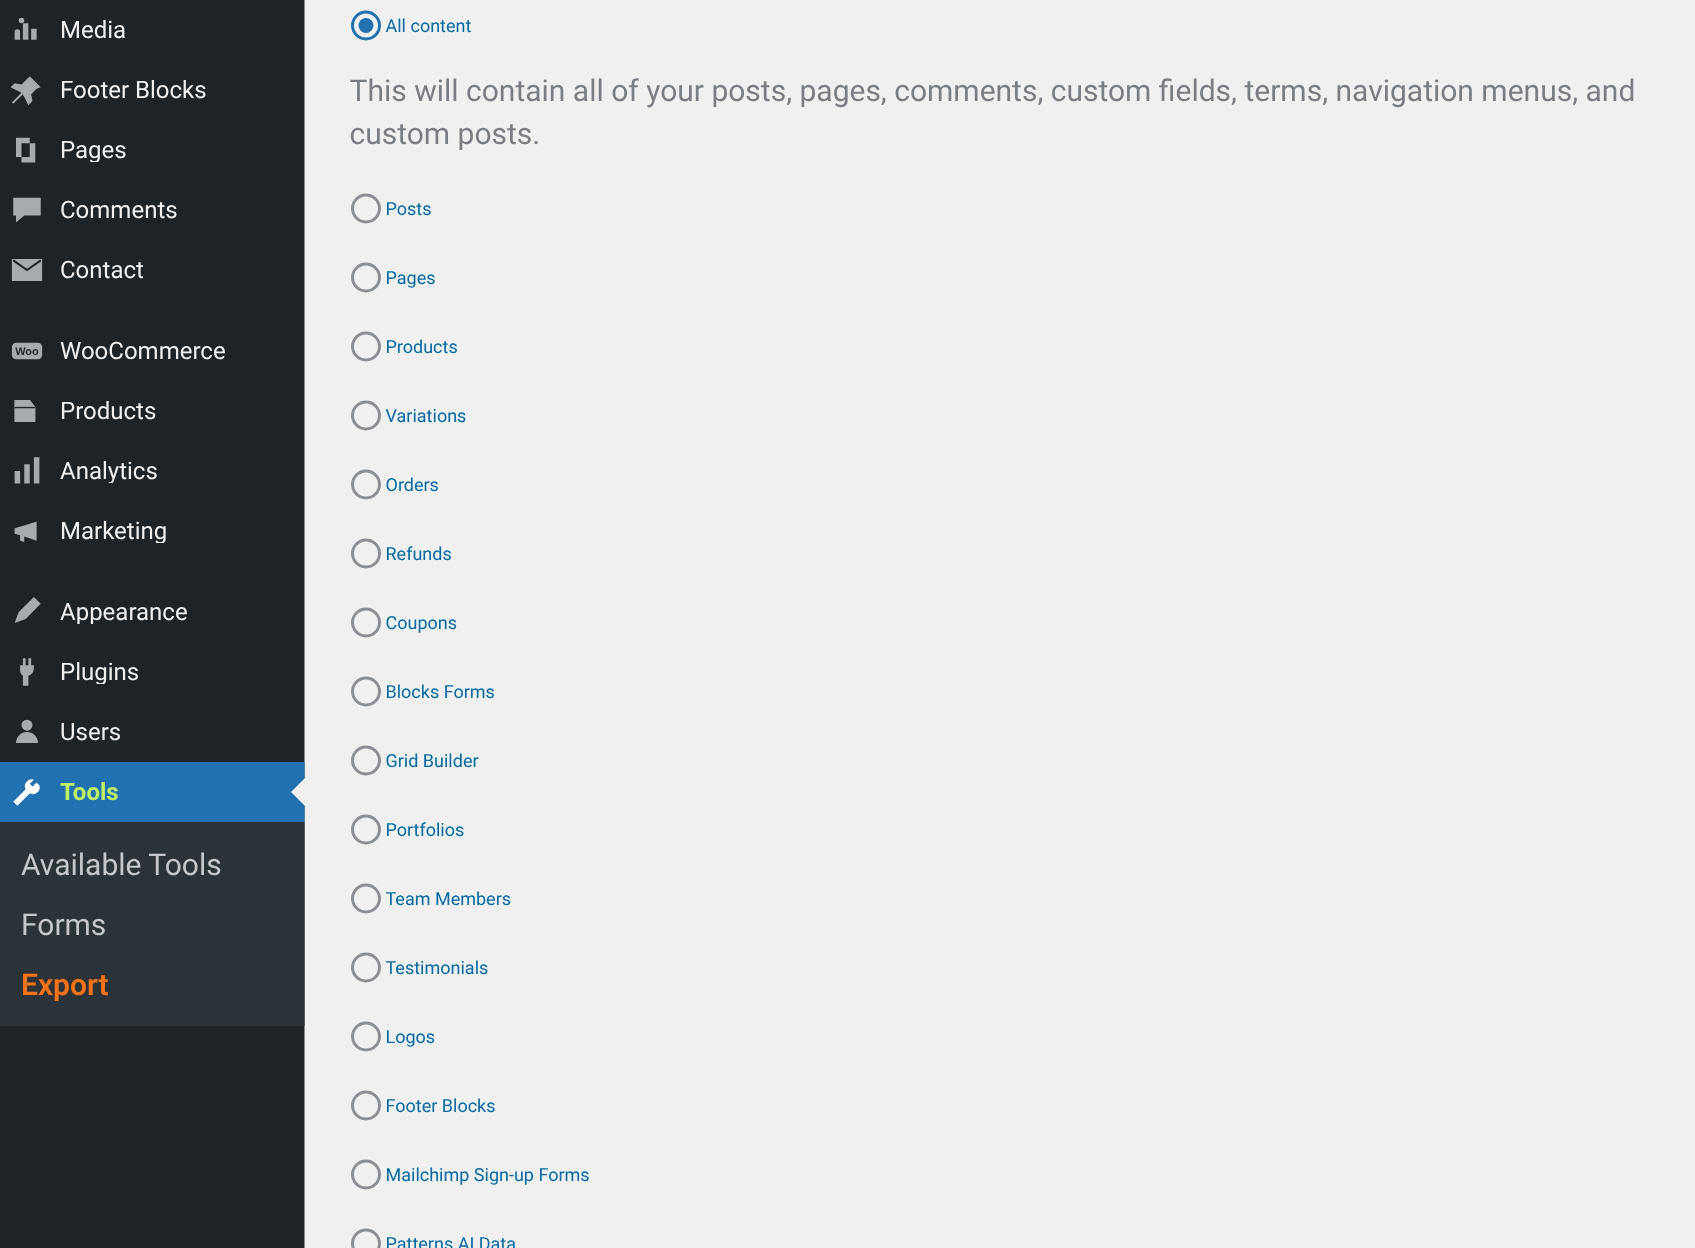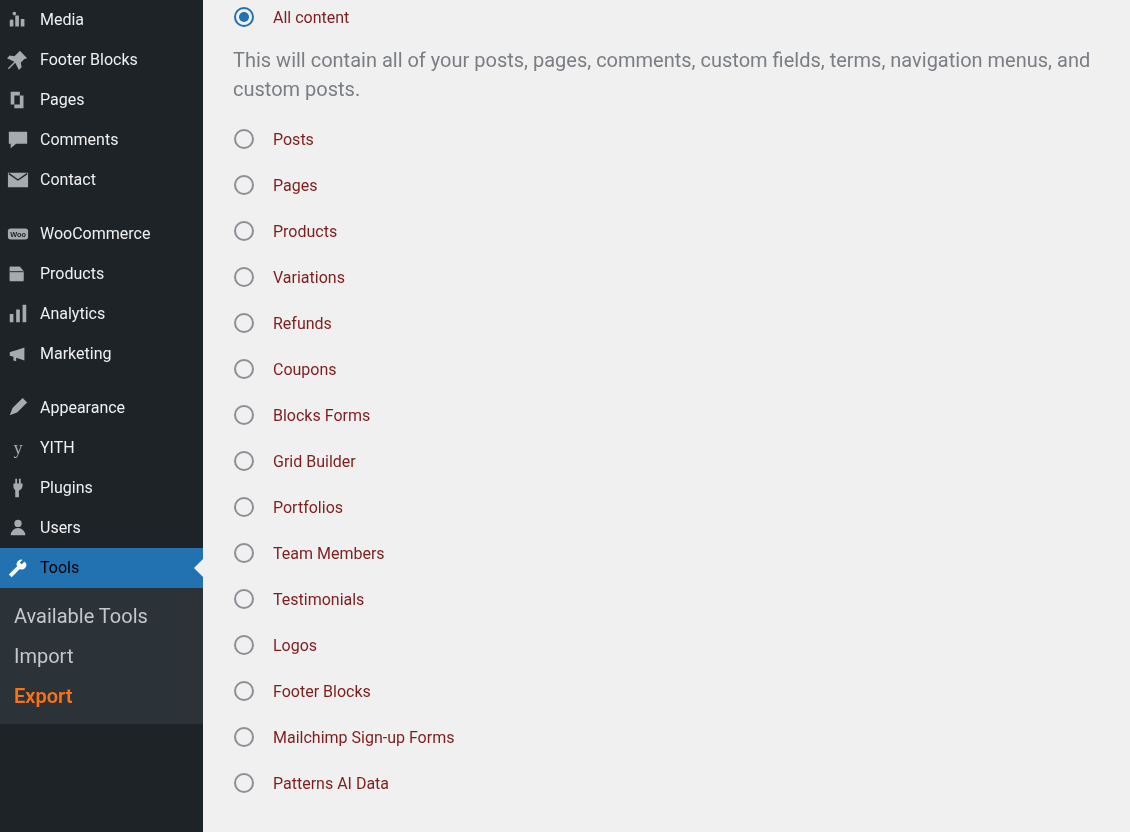--- a/index.html
+++ b/index.html
@@ -53,21 +53,22 @@
   .menu-item .icon svg{width:22px;height:22px;fill:currentColor;display:block;}
   .menu-item .label{
     flex:1;
     font-size:16px;
     line-height:1;
     white-space:nowrap;overflow:hidden;text-overflow:ellipsis;
   }
 
   .menu-item.active{
     background:var(--wp-side-active);
-    color:#000000;
+    color:#bef264;
+    font-weight:bold;
   }
   .menu-item.active .icon{color:#fff;}
   .menu-item.active::after{
     content:"";
     position:absolute;
     right:-1px;top:50%;transform:translateY(-50%);
     border-top:10px solid transparent;
     border-bottom:10px solid transparent;
     border-right:10px solid var(--wp-bg);
   }
@@ -105,23 +106,23 @@
     display:flex;align-items:center;
     margin-top:24px;
   }
   .radio-row:first-of-type{margin-top:6px;}
   .radio-row .radio{
     width:22px;height:22px;
     flex:0 0 22px;
     cursor:pointer;
   }
   .radio-row .rlabel{
-    margin-left:18px;
-    font-size:16px;
-    color:#7f1d1d;
+    margin-left:2px;
+    font-size:12px;
+    color:#0369a1;
     cursor:pointer;
   }
 
   .radio svg{width:22px;height:22px;display:block;}
   .radio circle.outer{fill:none;stroke:#8c8f94;stroke-width:2;}
   .radio.checked circle.outer{stroke:var(--wp-blue);}
   .radio circle.inner{fill:var(--wp-blue);}
 
   .desc{
     margin:18px 0 0 0;
@@ -265,28 +266,20 @@
         <span class="icon">
           <svg viewBox="0 0 24 24">
             <use href="#appearance-icon"></use>
           </svg>
         </span>
         <span class="label">Appearance</span>
       </li>
       <li class="menu-item">
         <span class="icon">
           <svg viewBox="0 0 24 24">
-            <use href="#yith-icon"></use>
-          </svg>
-        </span>
-        <span class="label">YITH</span>
-      </li>
-      <li class="menu-item">
-        <span class="icon">
-          <svg viewBox="0 0 24 24">
             <use href="#plugins-icon"></use>
           </svg>
         </span>
         <span class="label">Plugins</span>
       </li>
       <li class="menu-item">
         <span class="icon">
           <svg viewBox="0 0 24 24">
             <use href="#users-icon"></use>
           </svg>
@@ -297,21 +290,21 @@
         <span class="icon">
           <svg viewBox="0 0 24 24">
             <use href="#tools-icon"></use>
           </svg>
         </span>
         <span class="label">Tools</span>
       </li>
     </ul>
   <ul class="submenu-list" id="submenu-list">
       <li class="submenu-item">Available Tools</li>
-      <li class="submenu-item">Import</li>
+      <li class="submenu-item">Forms</li>
       <li class="submenu-item current">Export</li>
     </ul>
 </nav>
 
 <main class="main">
   <div id="radio-container">
       <div class="radio-row">
         <span class="radio checked">
           <svg viewBox="0 0 22 22">
             <circle class="outer" cx="11" cy="11" r="9"></circle>
@@ -352,20 +345,28 @@
           </svg>
         </span>
         <span class="rlabel">Variations</span>
       </div>
       <div class="radio-row">
         <span class="radio">
           <svg viewBox="0 0 22 22">
             <circle class="outer" cx="11" cy="11" r="9"></circle>
           </svg>
         </span>
+        <span class="rlabel">Orders</span>
+      </div>
+      <div class="radio-row">
+        <span class="radio">
+          <svg viewBox="0 0 22 22">
+            <circle class="outer" cx="11" cy="11" r="9"></circle>
+          </svg>
+        </span>
         <span class="rlabel">Refunds</span>
       </div>
       <div class="radio-row">
         <span class="radio">
           <svg viewBox="0 0 22 22">
             <circle class="outer" cx="11" cy="11" r="9"></circle>
           </svg>
         </span>
         <span class="rlabel">Coupons</span>
       </div>

